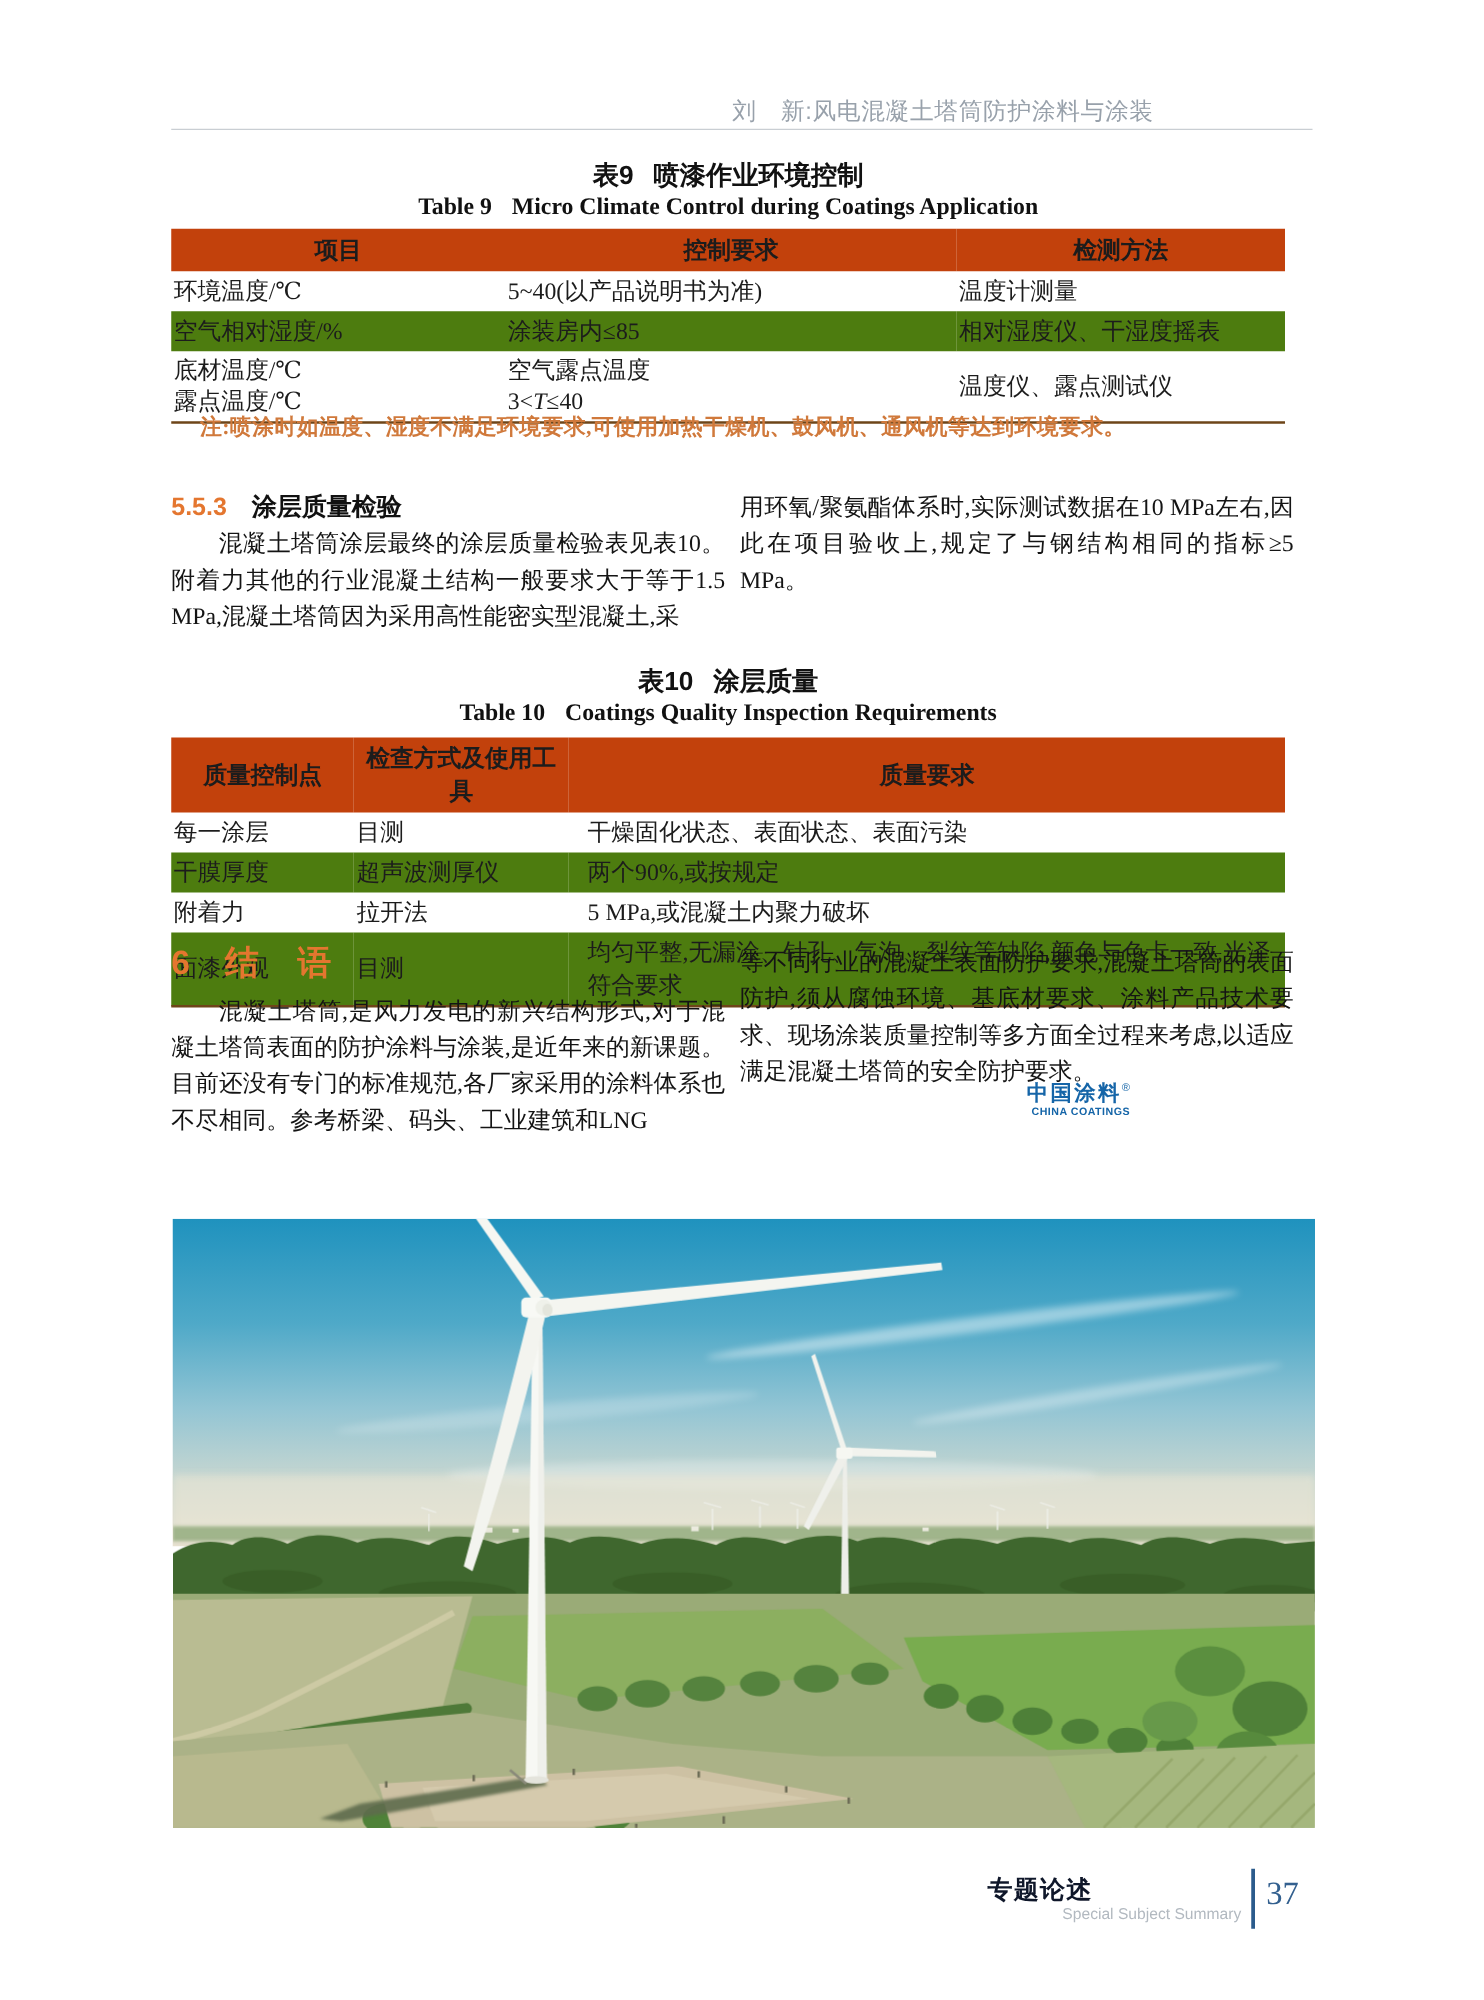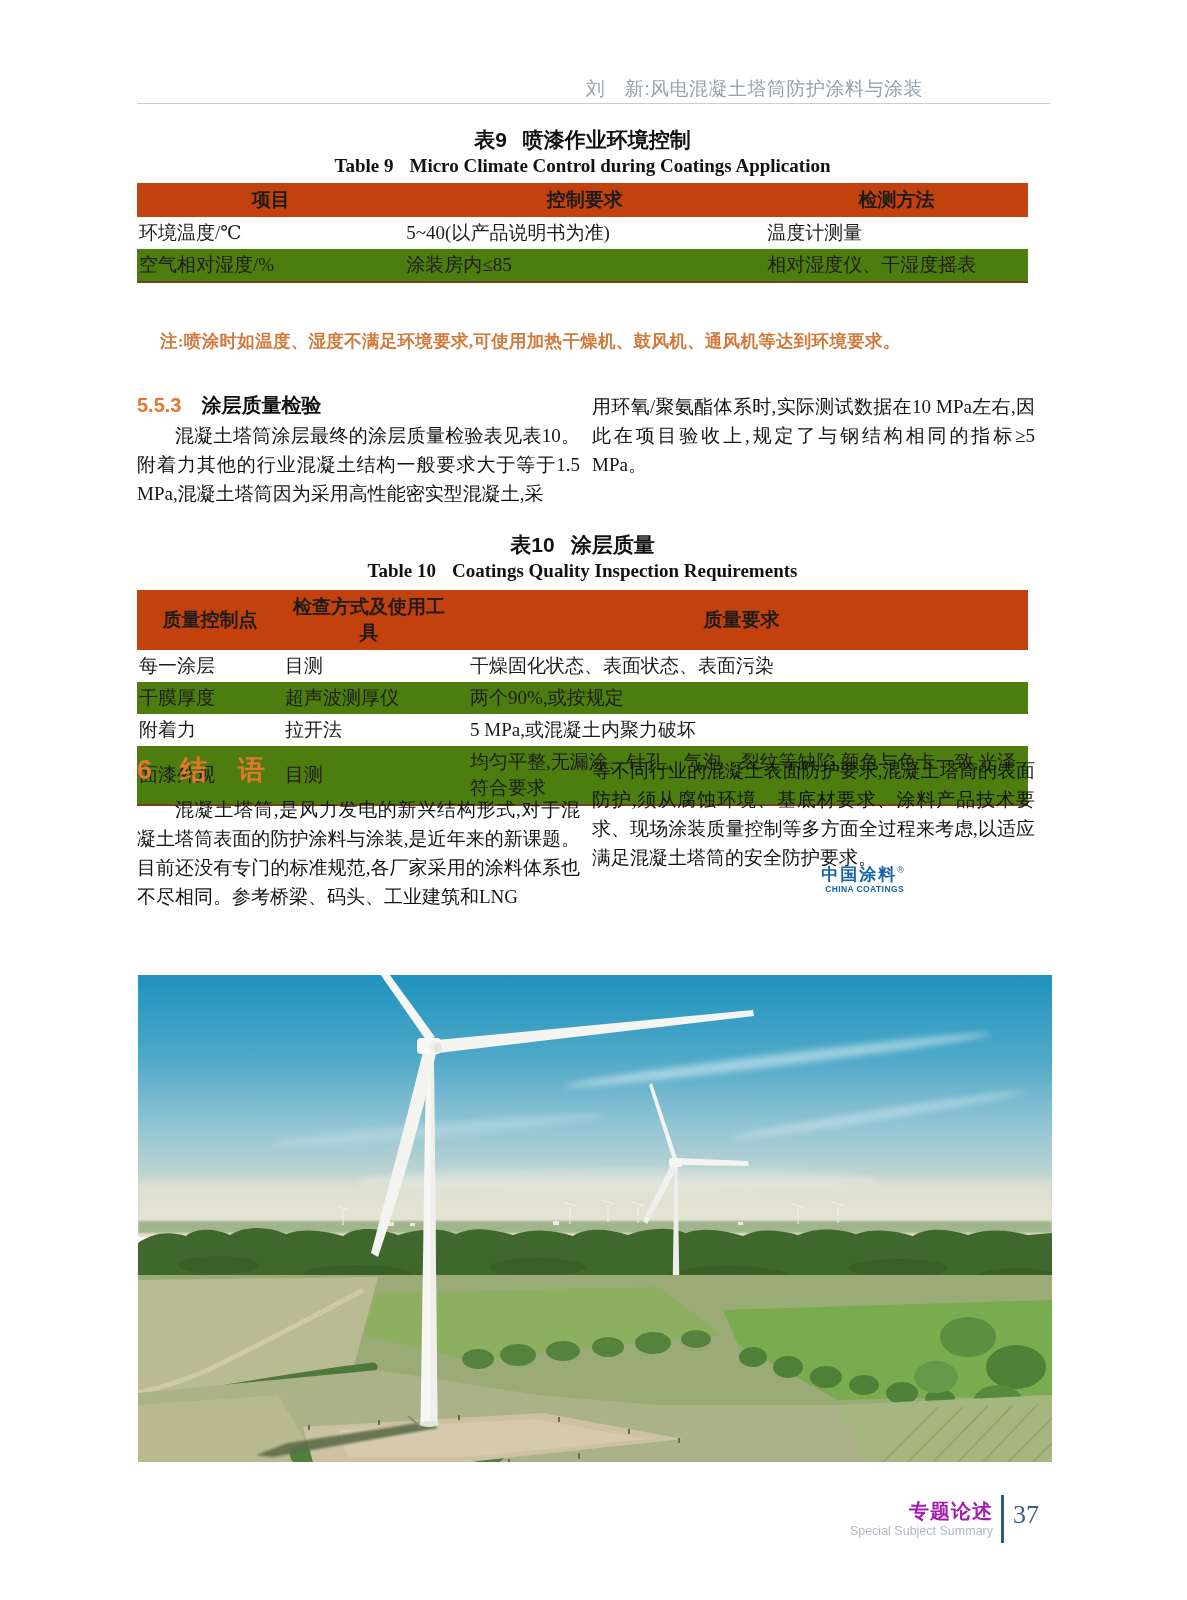--- a/index.html
+++ b/index.html
@@ -54,21 +54,21 @@
         font-family:"Liberation Sans","DejaVu Sans",sans-serif;color:#1565A8;line-height:1.1;}
   .logo-zh{font-size:17px;font-weight:bold;letter-spacing:2px;}
   .logo-reg{font-size:9px;vertical-align:top;}
   .logo-en{font-size:8.5px;font-weight:bold;letter-spacing:.4px;}
 
   
   .photo{position:absolute;left:138px;top:975px;width:914px;height:487px;}
   .photo svg{display:block;width:914px;height:487px;}
 
   
-  .footer-zh{position:absolute;top:1498px;left:790px;width:203px;text-align:right;font-size:20px;color:#a21caf;
+  .footer-zh{position:absolute;top:1498px;left:790px;width:203px;font-size:20px;color:#0f172a;
         font-family:"Liberation Sans","DejaVu Sans",sans-serif;font-weight:bold;letter-spacing:1px;}
   .footer-en{position:absolute;top:1524px;left:740px;width:253px;text-align:right;font-size:12.5px;color:#B2B9C0;
         font-family:"Liberation Sans","DejaVu Sans",sans-serif;}
   .footer-bar{position:absolute;top:1495px;left:1001px;width:3px;height:48px;background:#2B5B8C;}
   .footer-page{position:absolute;top:1500px;left:1013px;font-size:26px;color:#33608F;
         font-family:"Liberation Serif","DejaVu Serif",serif;}
 </style>
 </head>
 <body>
 
@@ -98,20 +98,31 @@
     </tr>
     <tr>
       <td>环境温度/℃</td>
       <td>5~40(以产品说明书为准)</td>
       <td>温度计测量</td>
     </tr>
     <tr class="stripe">
       <td>空气相对湿度/%</td>
       <td>涂装房内≤85</td>
       <td>相对湿度仪、干湿度摇表</td>
+    </tr>
+    <tr class="dbl">
+      <td>
+        <span class="cellline">底材温度/℃</span>
+        <span class="cellline">露点温度/℃</span>
+      </td>
+      <td>
+        <span class="cellline">空气露点温度</span>
+        <span class="cellline"><span>3&lt;</span><span class="ital">T</span><span>≤40</span></span>
+      </td>
+      <td>温度仪、露点测试仪</td>
     </tr>
   </tbody>
     </table>
 
   <div class="table-note">注:喷涂时如温度、湿度不满足环境要求,可使用加热干燥机、鼓风机、通风机等达到环境要求。</div>
 
   <div class="sec-head" id="sec553-head">
     <span class="sec-num">5.5.3</span><span>涂层质量检验</span>
   </div>
   <div class="col-text indent" id="p553-left">混凝土塔筒涂层最终的涂层质量检验表见表10。附着力其他的行业混凝土结构一般要求大于等于1.5 MPa,混凝土塔筒因为采用高性能密实型混凝土,采</div>

